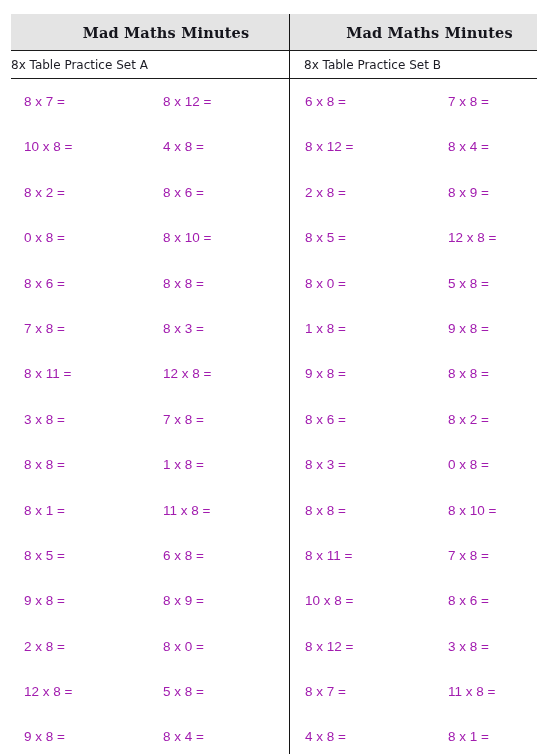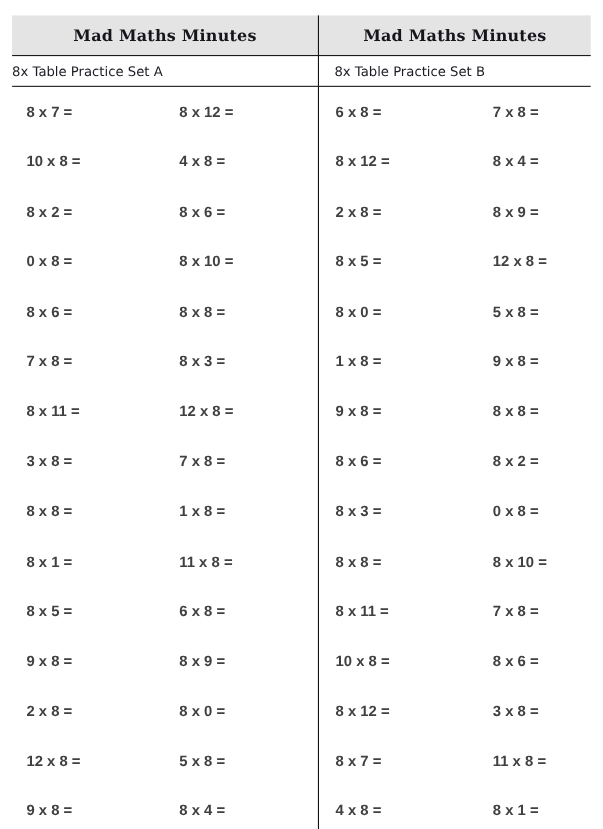--- a/index.html
+++ b/index.html
@@ -57,20 +57,21 @@
     top: 22px;
     height: 22px;
     line-height: 22px;
     text-align: center;
     font-family: "DejaVu Serif", serif;
     font-weight: 700;
     font-size: 14.5px;
     letter-spacing: .2px;
     color: #15151c;
     white-space: nowrap;
+    padding-left: 16px;
   }
   .title-a { left: 11px;  width: 278px; }
   .title-b { left: 290px; width: 247px; }
 
   .subtitle {
     position: absolute;
     top: 56px;
     height: 18px;
     line-height: 18px;
     text-align: left;
@@ -95,23 +96,22 @@
     position: relative;
     height: 45.4px;
   }
   .q {
     position: absolute;
     top: 2px;
     height: 20px;
     line-height: 20px;
     font-family: "Liberation Sans", sans-serif;
     font-size: 13.5px;
-    color: #404040;
+    color: #a21caf;
     white-space: nowrap;
-    font-weight: bold;
   }
   
   .grid-a .col1 { left: 24px; }
   .grid-a .col2 { left: 163px; }
   
   .grid-b .col1 { left: 15px; }
   .grid-b .col2 { left: 158px; }
 </style>
 </head>
 <body>

